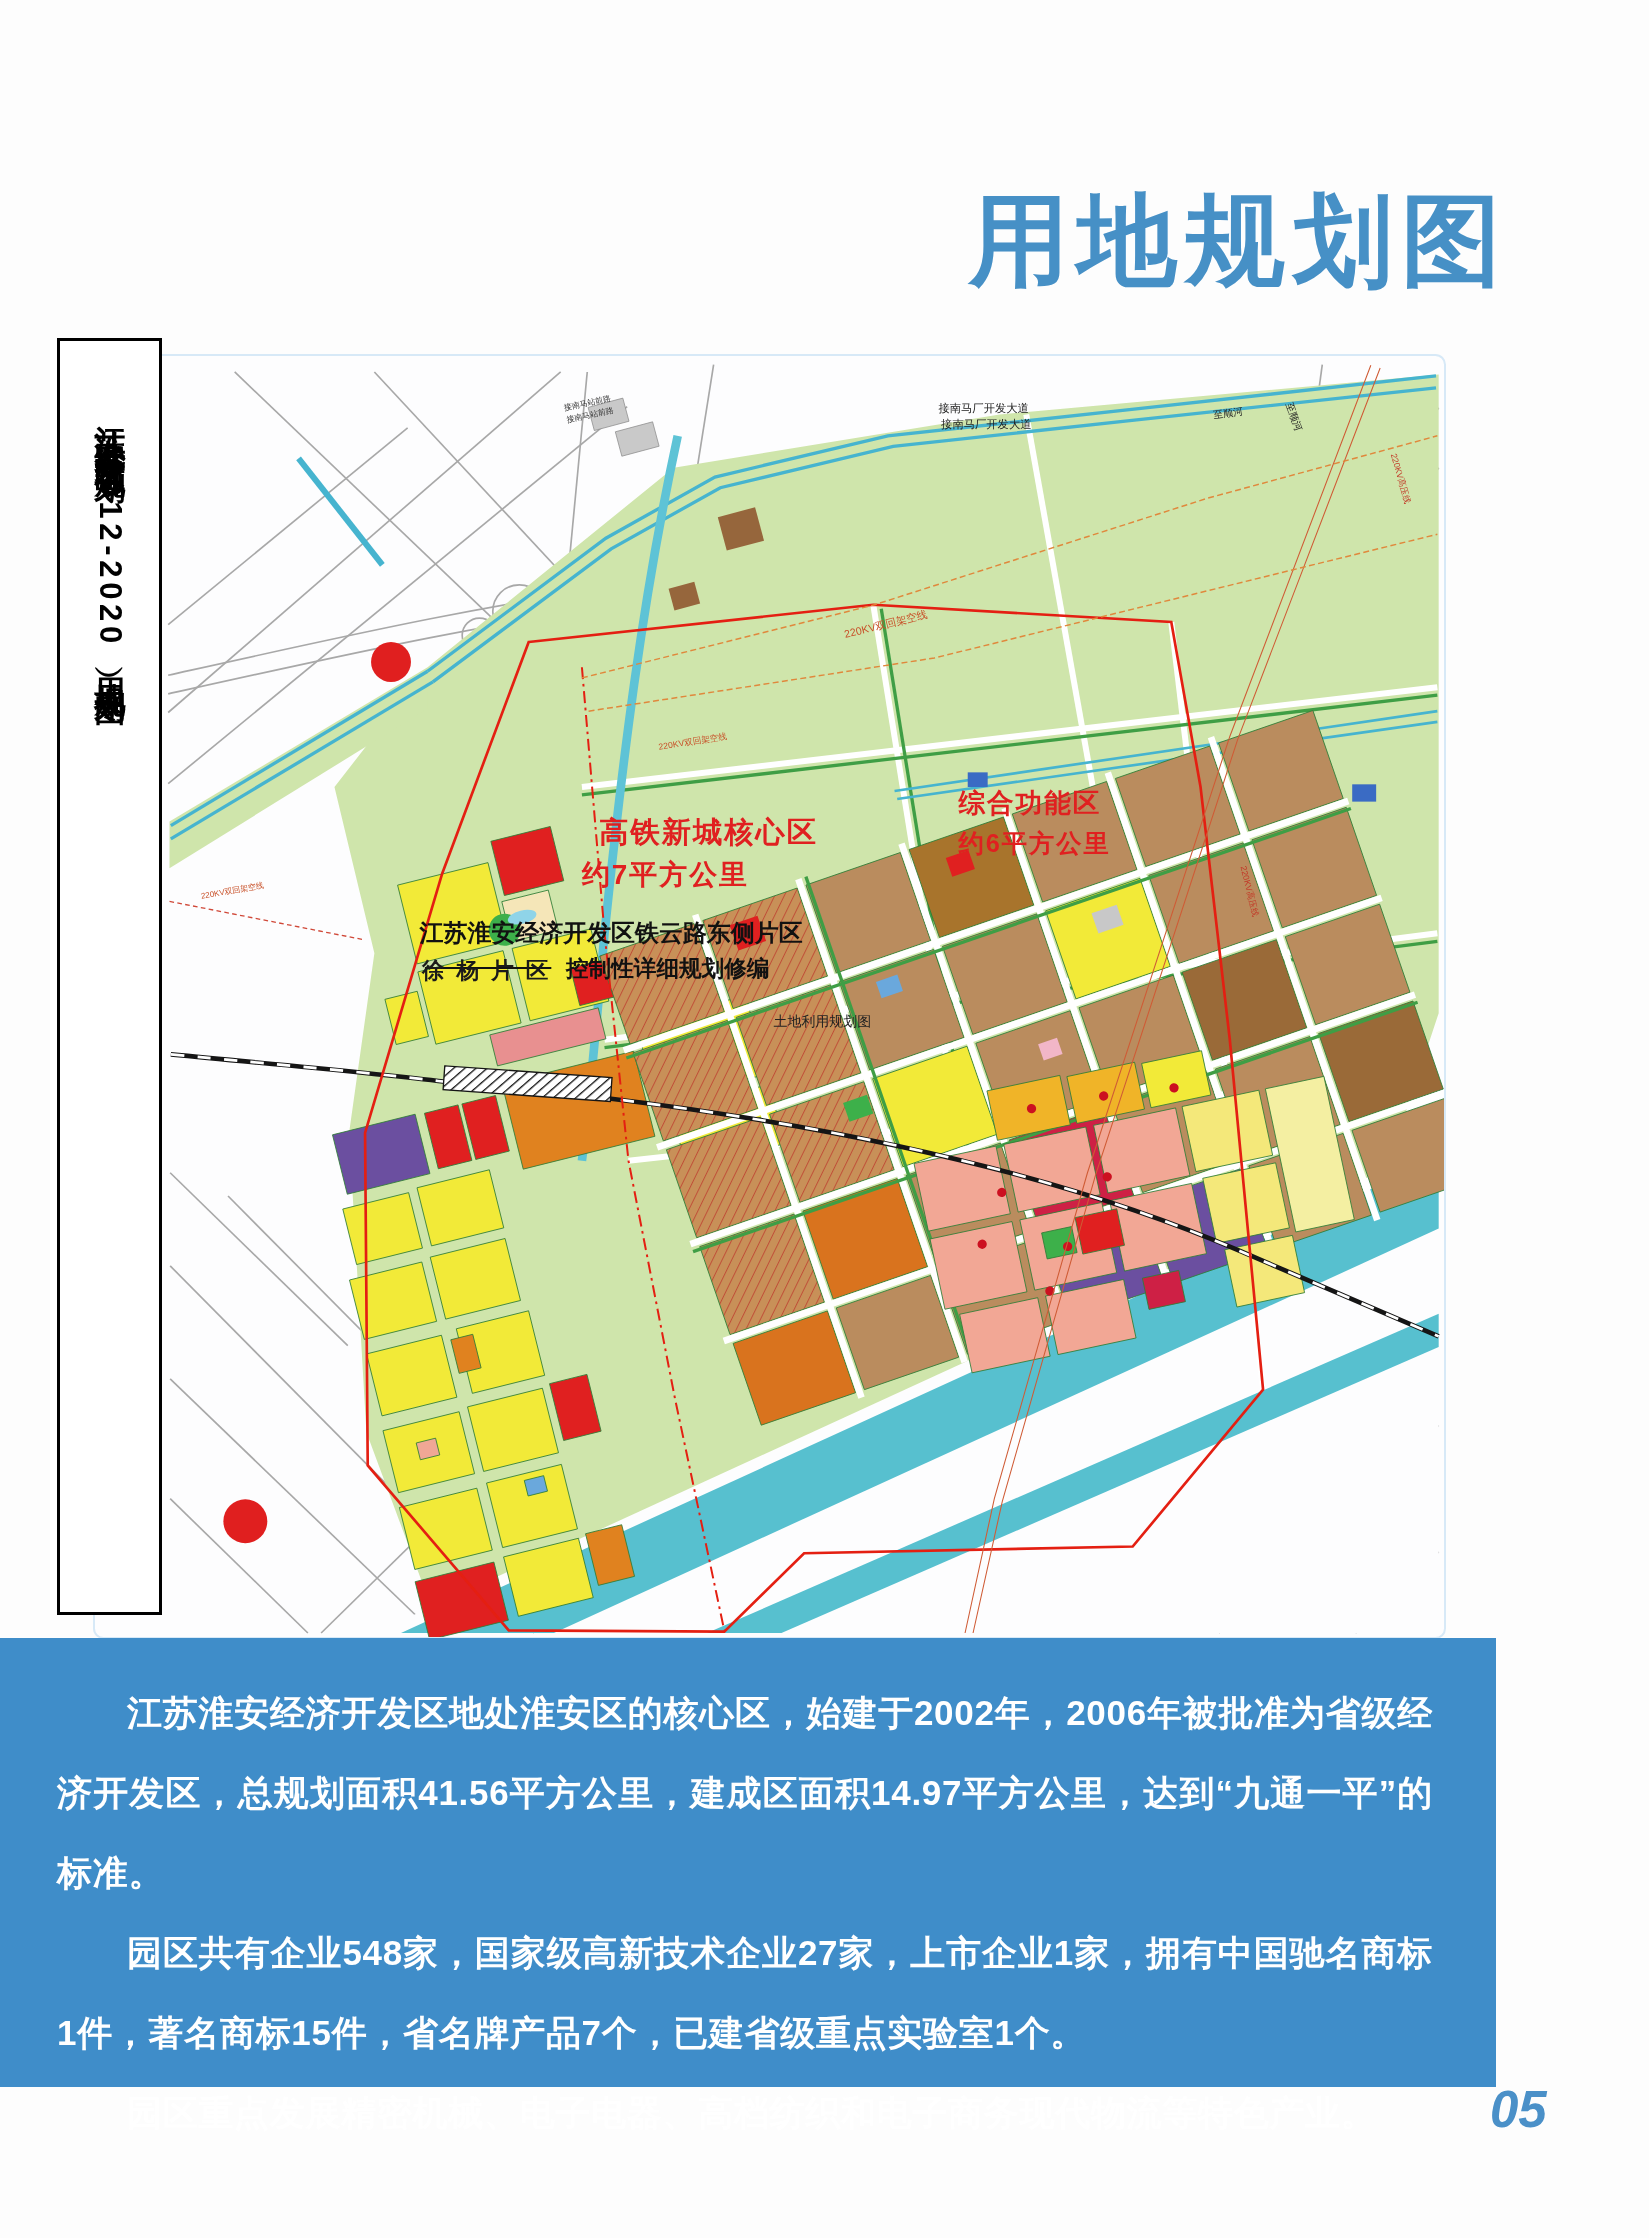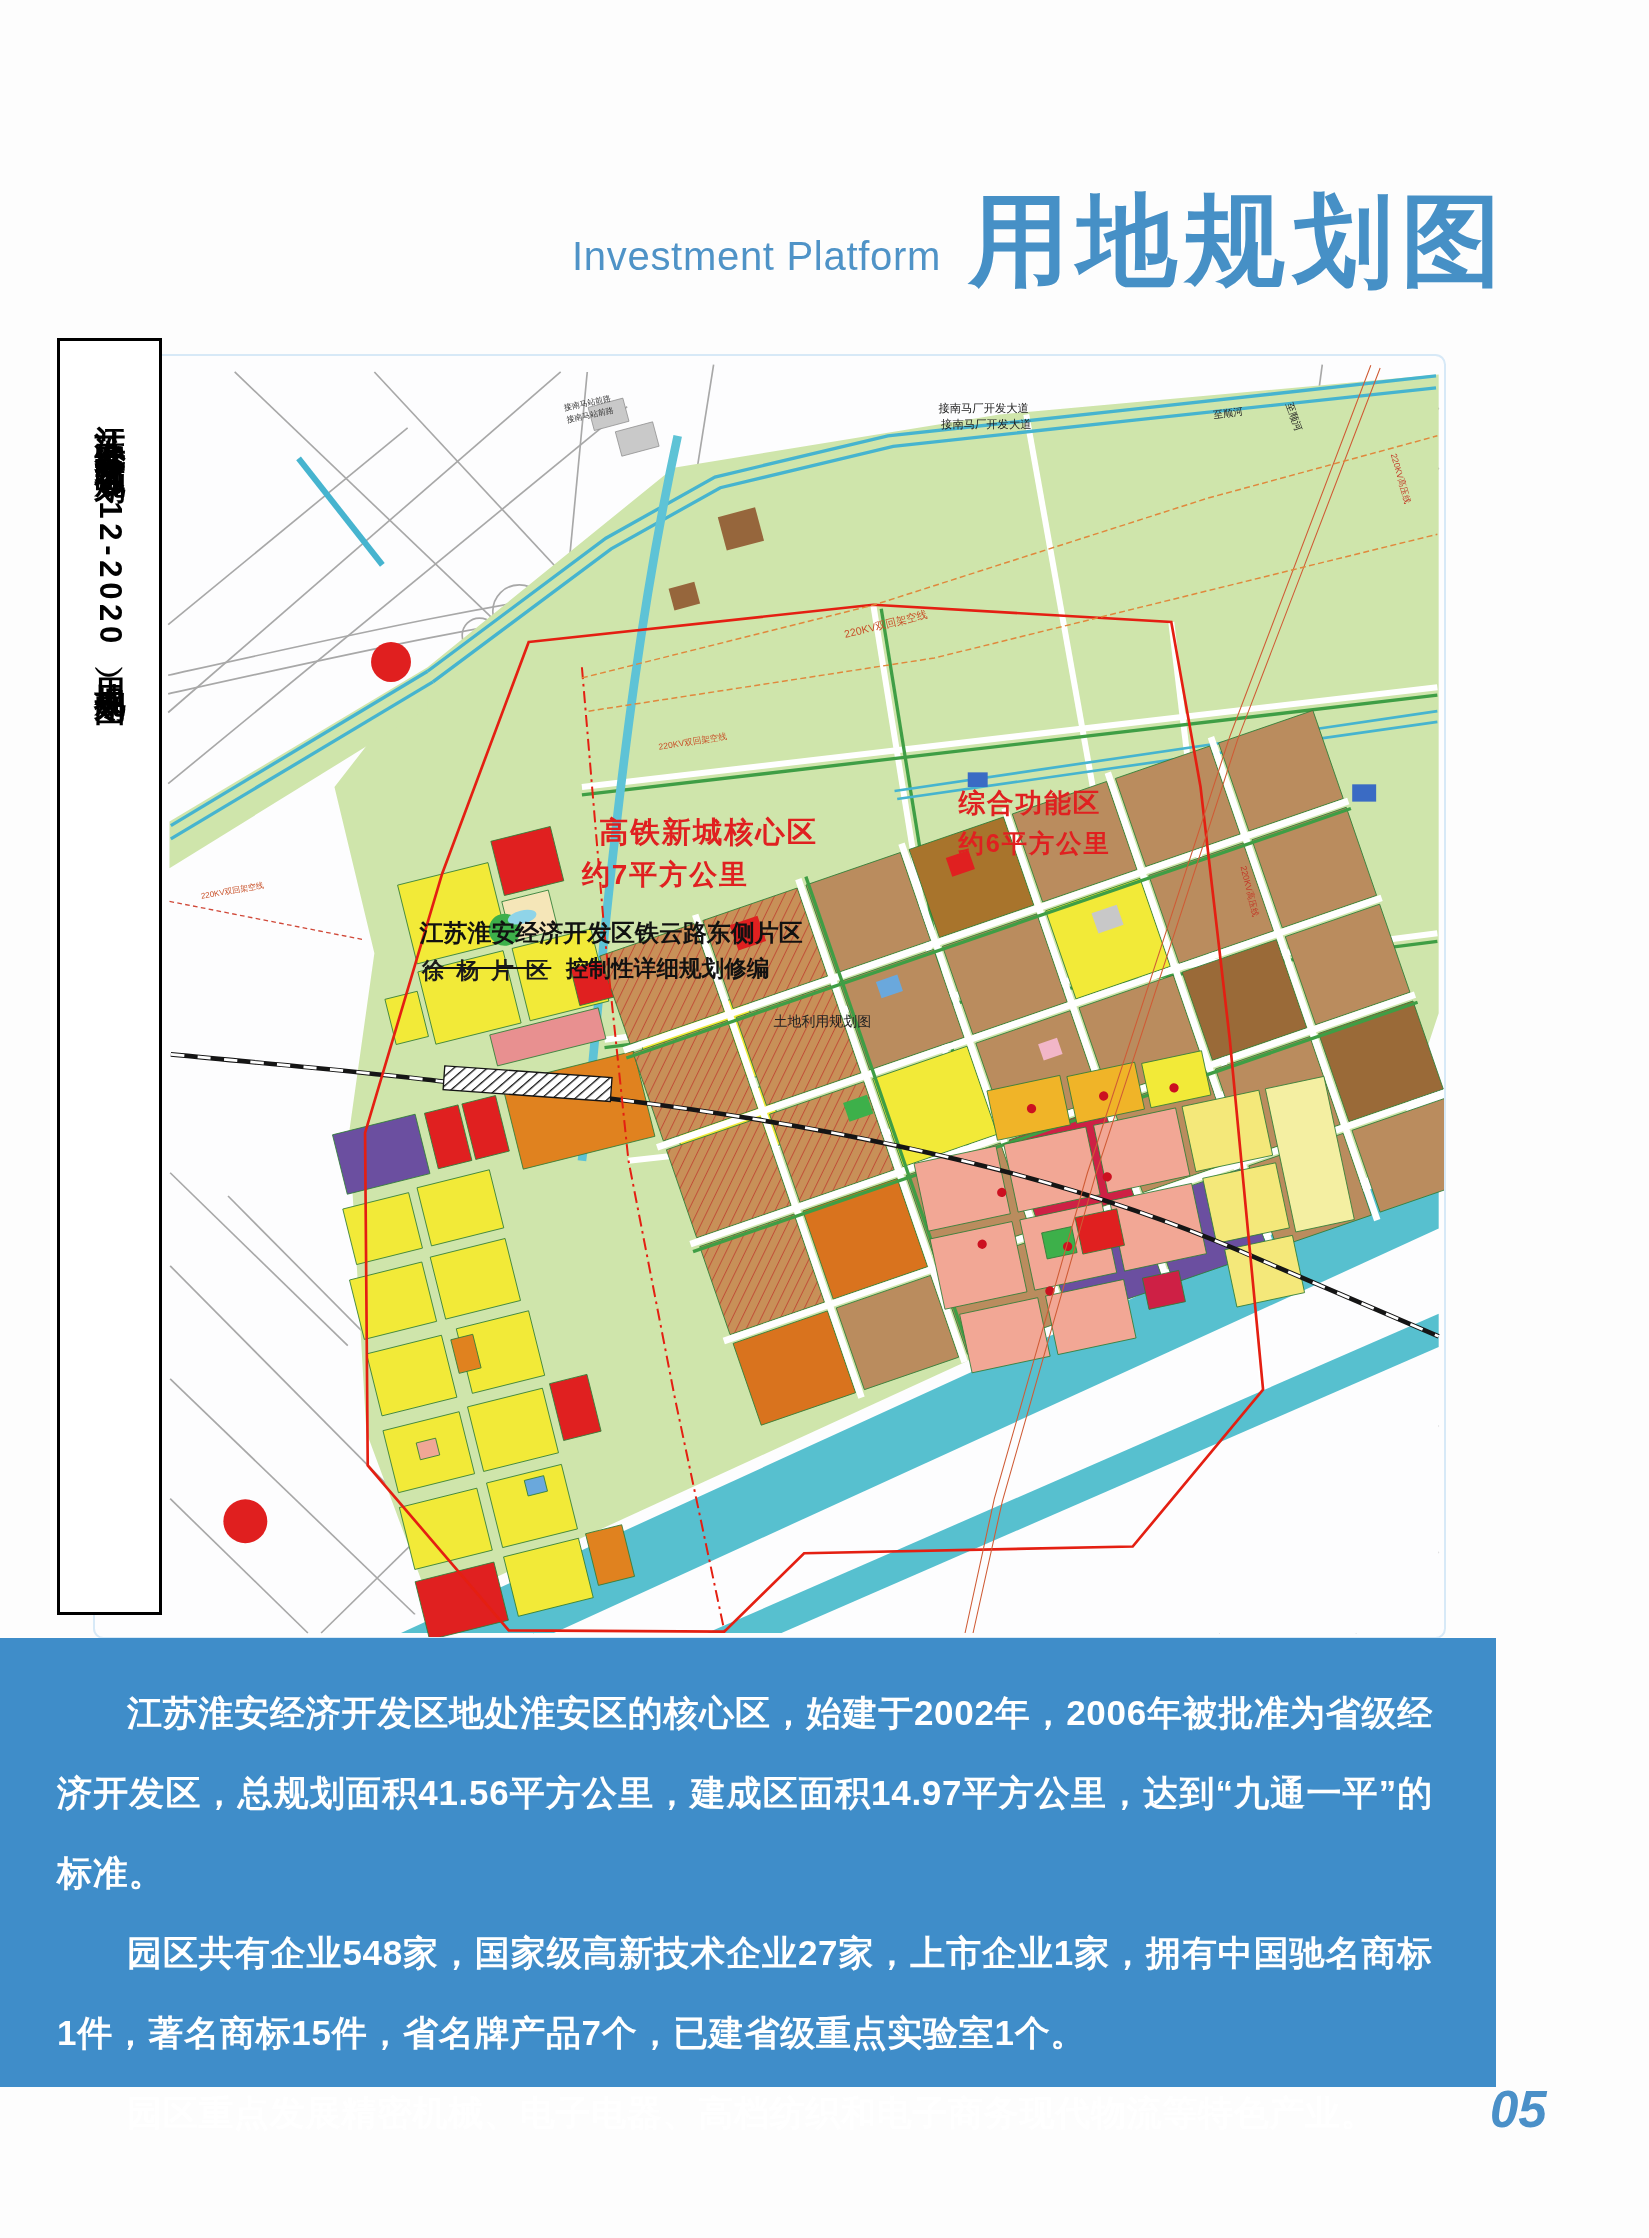--- a/index.html
+++ b/index.html
@@ -34,21 +34,20 @@
               text-indent:2em;text-align:justify;letter-spacing:0.7px;}
 
   .page-number{position:absolute;left:1490px;top:2080px;font-size:51px;font-weight:700;
                font-style:italic;color:#4a90c8;}
   svg text{font-family:"Liberation Sans","DejaVu Sans",sans-serif;}
 </style>
 </head>
 <body>
 
 <div class="header">
-  <span class="en">Investment Platform</span>
   <span class="zh">用地规划图</span>
 </div>
 
 <div class="map-frame">
 <svg viewBox="140 532 2028 1926" preserveAspectRatio="none">
   <defs>
     <pattern id="ph" width="13" height="13" patternUnits="userSpaceOnUse" patternTransform="rotate(45)">
       <rect width="13" height="13" fill="#c89058"></rect>
       <line x1="0" y1="0" x2="0" y2="13" stroke="#c05038" stroke-width="3"></line>
     </pattern>

